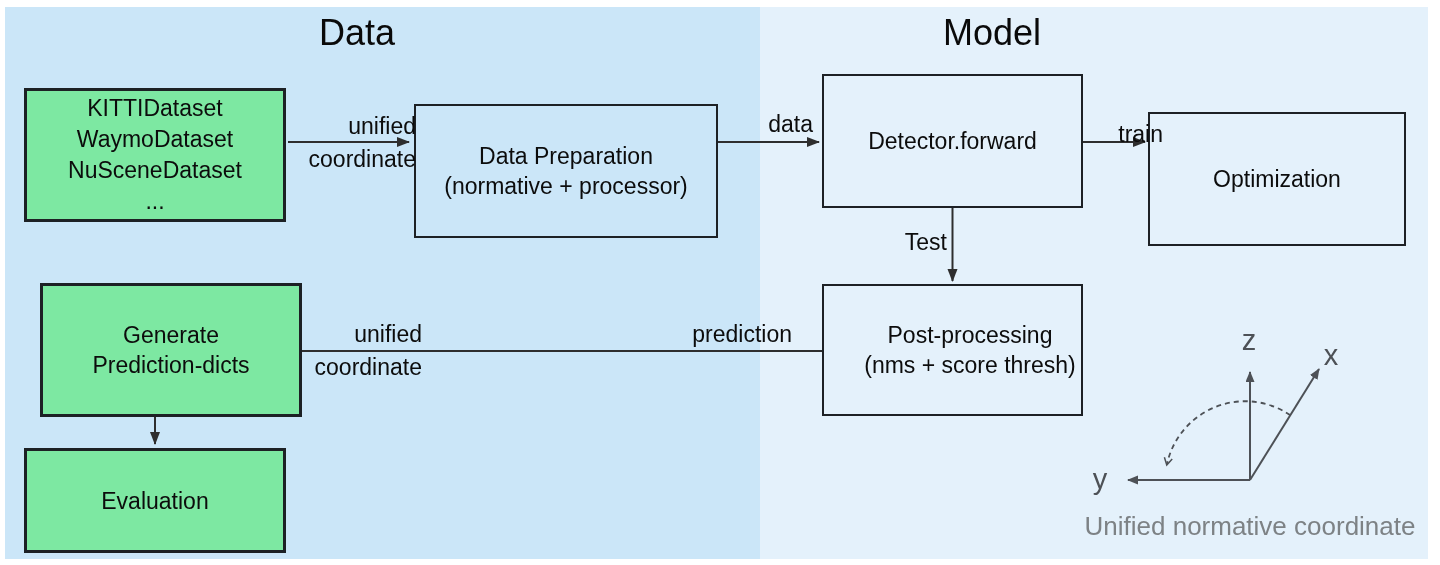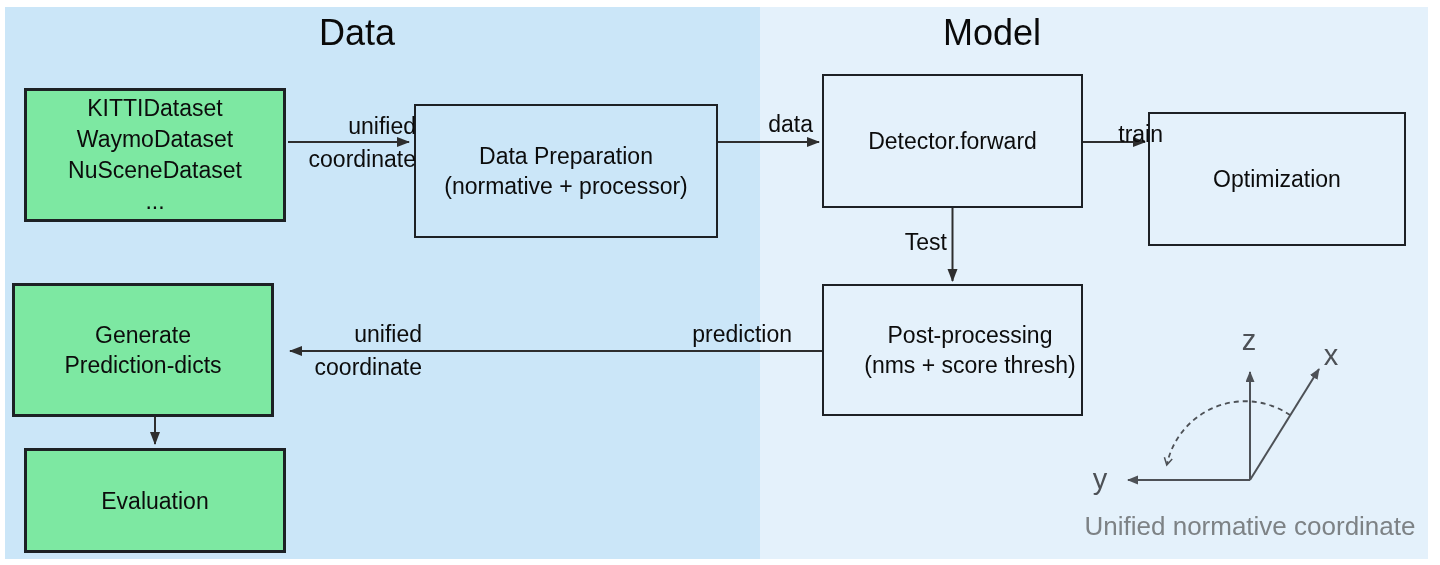--- a/index.html
+++ b/index.html
@@ -18,21 +18,21 @@
     position:absolute;z-index:2;display:flex;flex-direction:column;align-items:center;justify-content:center;
     text-align:center;box-sizing:border-box;font-size:23px;line-height:30px;color:#0c0c0c;
   }
   .node.green{background:#7de8a2;border:3px solid #1d2125;}
   .node.outline{background:transparent;border:2px solid #1d2125;}
   #box-datasets{left:24px;top:88px;width:262px;height:134px;line-height:31px;}
   #box-dataprep{left:414px;top:64px;width:304px;height:134px;margin-top:40px;}
   #box-detector{left:822px;top:74px;width:261px;height:134px;}
   #box-optim{left:1148px;top:68px;width:258px;height:134px;margin-top:44px;}
   #box-postproc{left:822px;top:284px;width:261px;height:132px;padding-left:35px;}
-  #box-generate{left:12px;top:283px;width:262px;height:134px;text-align:right;}
+  #box-generate{left:40px;top:283px;width:262px;height:134px;text-align:right;}
   #box-eval{left:24px;top:448px;width:262px;height:105px;}
   .lbl{position:absolute;z-index:2;font-size:23px;line-height:24px;text-align:right;color:#0c0c0c;}
   #lbl-unified-1{left:286px;top:114px;width:130px;}
   #lbl-coordinate-1{left:286px;top:147px;width:130px;}
   #lbl-data{left:713px;top:112px;width:100px;}
   #lbl-train{left:1063px;top:122px;width:100px;}
   #lbl-test{left:857px;top:230px;width:90px;}
   #lbl-prediction{left:592px;top:322px;width:200px;text-align:right;}
   #lbl-unified-2{left:292px;top:322px;width:130px;}
   #lbl-coordinate-2{left:292px;top:355px;width:130px;}

